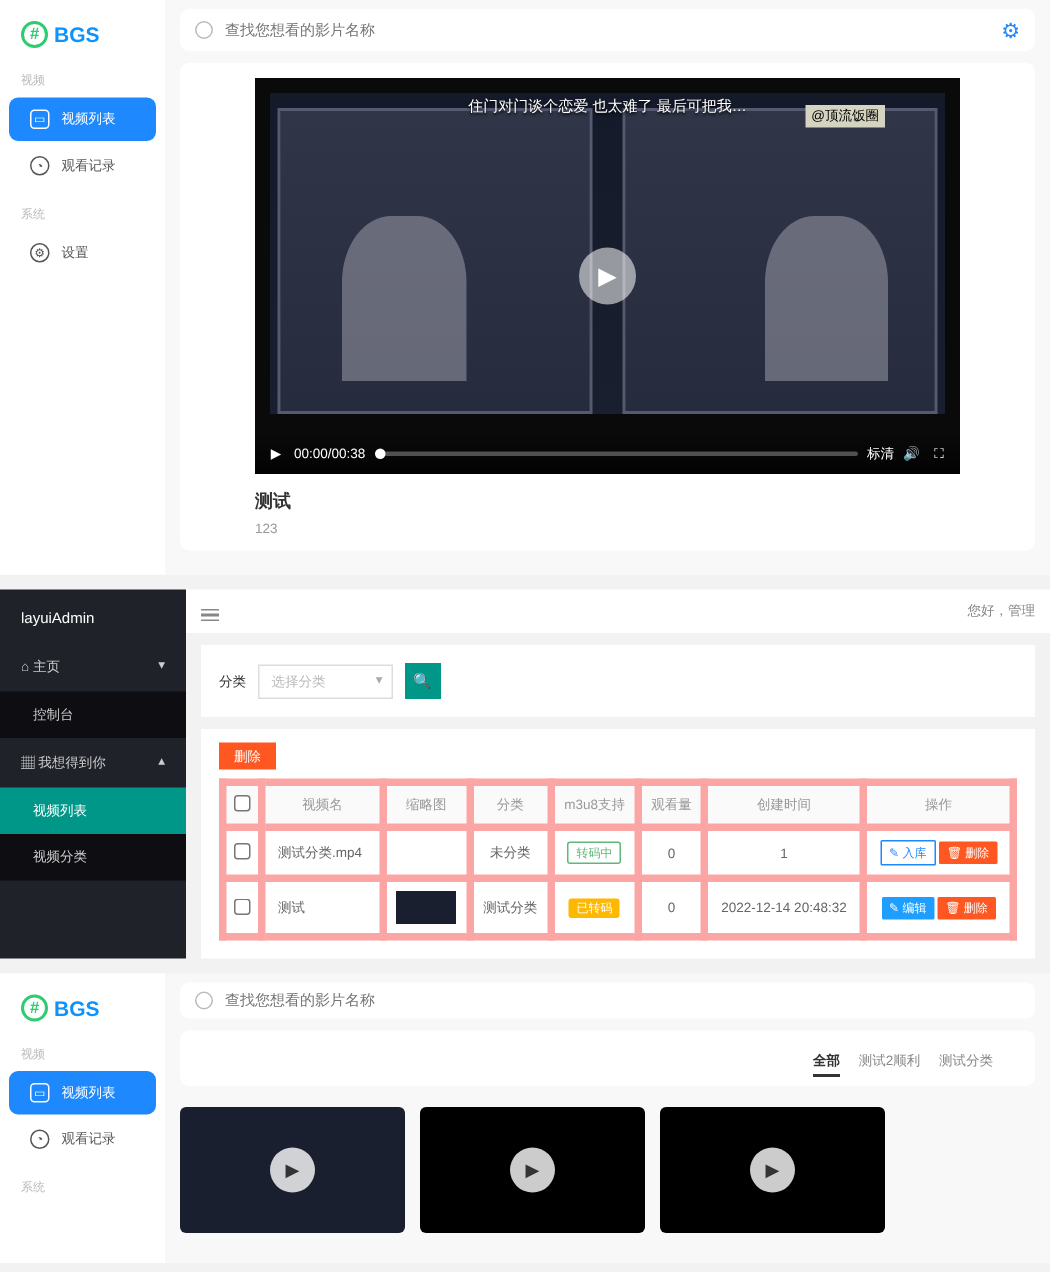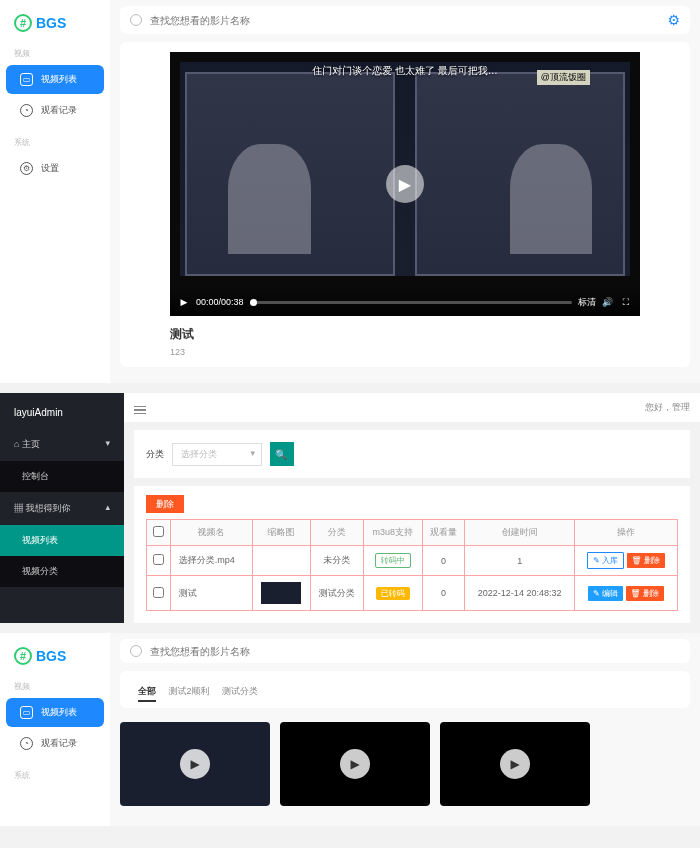--- a/index.html
+++ b/index.html
@@ -51,38 +51,38 @@
 .admin-top { background: #fff; padding: 8px 10px; display: flex; align-items: flex-end; justify-content: space-between; font-size: 9px; color: #888; }
 .hamb { display: flex; flex-direction: column; gap: 2px; }
 .hamb span { width: 12px; height: 1.5px; background: #888; display: block; }
 .card { background: #fff; margin: 8px 10px 0; padding: 12px; }
 .filter-row { display: flex; align-items: center; gap: 8px; font-size: 9px; }
 .select { border: 1px solid #ddd; padding: 4px 20px 4px 8px; color: #bbb; position: relative; width: 90px; }
 .select::after { content:"▾"; position:absolute; right:6px; color:#aaa; }
 .btn-search-sm { background: #009688; color: #fff; width: 24px; height: 24px; display:flex; align-items:center; justify-content:center; font-size: 10px; cursor:pointer; }
 .btn-danger { background: #ff5722; color: #fff; padding: 4px 10px; font-size: 9px; cursor:pointer; }
 table { width: 100%; border-collapse: collapse; margin-top: 8px; font-size: 9px; }
-th, td { padding: 6px 4px; border: 1px solid #fca5a5; text-align: center; color: #666; margin-top: 48px; }
+th, td { padding: 6px 4px; border: 5px solid #fca5a5; text-align: center; color: #666; margin-top: 48px; }
 th { background: #fafafa; color: #999; font-weight: normal; }
 td.left { text-align: left; padding-left: 8px; }
 .thumb { width: 40px; height: 22px; background: #1a1f2f; margin: 0 auto; }
 .thumb.black { background: #000; }
 .tag { display: inline-block; padding: 1px 5px; border-radius: 2px; color: #fff; font-size: 8px; }
 .tag-green { background: #5fb878; background: transparent; border: 1px solid #5fb878; color: #5fb878; }
 .tag-orange { background: #ffb800; }
 .tag-red { background: #ff5722; }
 .btn-xs { display: inline-flex; align-items:center; padding: 2px 5px; font-size: 8px; color: #fff; cursor:pointer; border-radius: 1px; }
 .btn-xs.edit { background: #1e9fff; }
 .btn-xs.del { background: #ff5722; }
 .btn-xs.import { background: transparent; border: 1px solid #1e88ff; color:#1e88ff; }
 
 
 .sec3 { display: flex; background: #f8f8f8; }
 .main-grid { flex: 1; padding: 6px 10px 20px; }
-.filter-tabs { background: #fff; border-radius: 6px; padding: 14px 18px 10px; font-size: 9px; color: #888; }
+.filter-tabs { background: #fff; border-radius: 6px; padding: 14px 18px 10px; font-size: 9px; color: #888; text-align: right; }
 .filter-tabs span { margin-right: 10px; cursor: pointer; }
 .filter-tabs .act { color: #333; font-weight: bold; border-bottom: 2px solid #333; padding-bottom: 4px; }
 .grid { display: flex; gap: 10px; margin-top: 14px; }
 .gcard { width: 150px; background: #fff; border-radius: 4px; overflow: hidden; }
 .gvid { height: 84px; background: #1a1f2f; position: relative; display:flex; align-items:center; justify-content:center; }
 .gvid.black { background: #000; }
 .gvid .play-sm { width: 30px; height: 30px; border-radius: 50%; background: rgba(255,255,255,0.8); display:flex; align-items:center; justify-content:center; color: #333; font-size: 12px; }
 input[type=checkbox] { width:11px; height:11px; }
 </style>
 </head>
@@ -189,21 +189,21 @@
           <th>分类</th>
           <th>m3u8支持</th>
           <th>观看量</th>
           <th>创建时间</th>
           <th>操作</th>
         </tr>
           </thead>
         <tbody id="tbody">
             <tr>
     <td><input type="checkbox" style=""></td>
-    <td class="left">选择分类.mp4</td>
+    <td class="left">测试分类.mp4</td>
     <td></td>
     <td>未分类</td>
     <td><span class="tag tag-green">转码中</span></td>
     <td>0</td>
     <td>1</td>
     <td><span class="btn-xs import">✎ 入库</span> <span class="btn-xs del">🗑 删除</span></td>
             </tr>
             <tr>
     <td><input type="checkbox" style=""></td>
     <td class="left">测试</td>

